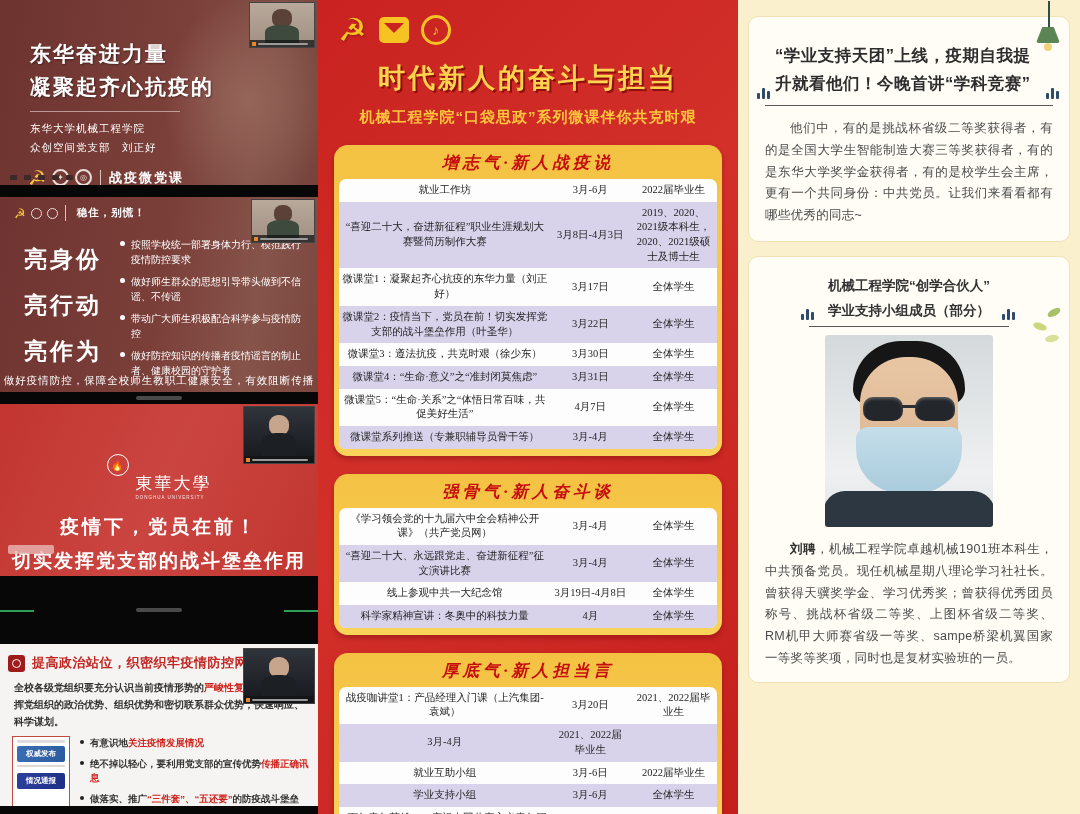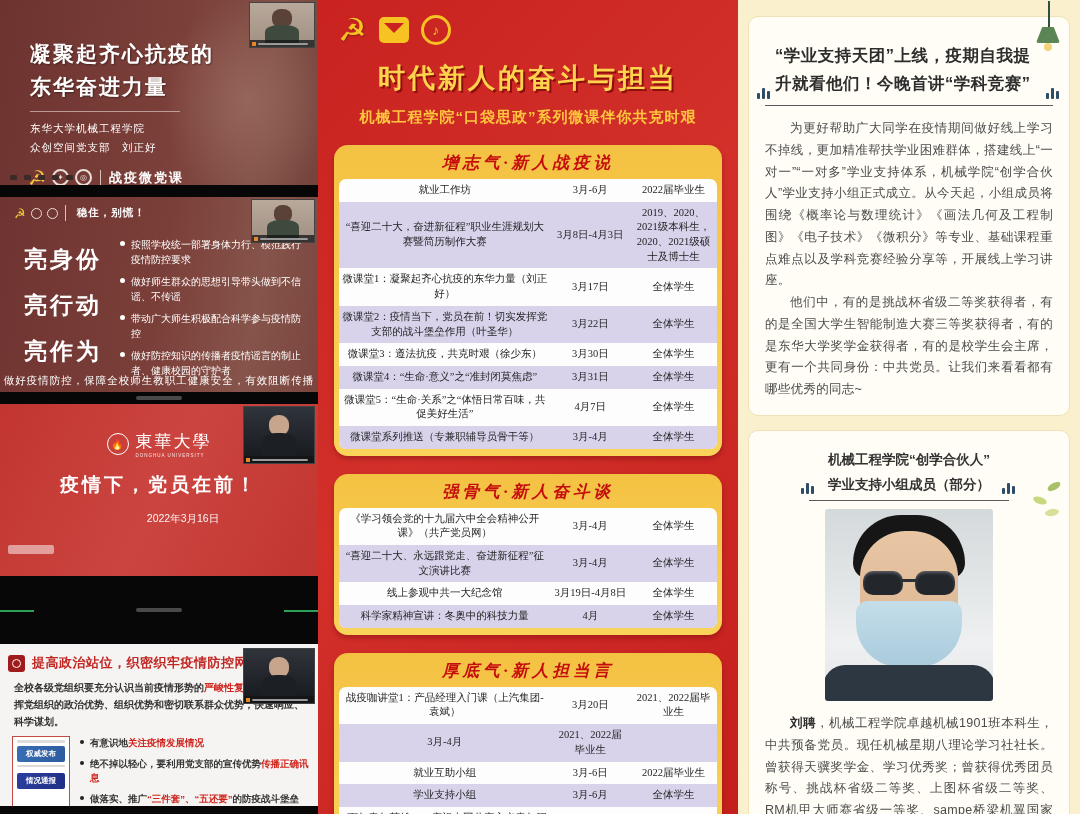--- a/index.html
+++ b/index.html
@@ -44,21 +44,21 @@
   .s2-bullets { list-style:none; font-size:10px; line-height:1.5; font-family:"Liberation Serif","DejaVu Serif",serif; }
   .s2-bullets li { margin-bottom:7px; padding-left:11px; position:relative; }
   .s2-bullets li::before { content:""; position:absolute; left:0; top:4px; width:5px; height:5px; border-radius:50%; background:#fff; }
   .s2-footer { position:absolute; left:0; right:0; bottom:4px; text-align:center; font-size:10.5px; letter-spacing:1px; font-family:"Liberation Serif","DejaVu Serif",serif; }
 
   
   .slide3 { height:172px; background:linear-gradient(115deg,#c23530 0%,#cb4540 50%,#c23530 100%); color:#fff; text-align:center; }
   .s3-logo { display:flex; align-items:center; justify-content:center; gap:7px; padding-top:26px; }
   .s3-seal { width:22px; height:22px; border:1.6px solid #fff; border-radius:50%; display:flex; align-items:center; justify-content:center; font-size:10px; }
   .s3-univ { text-align:left; }
-  .s3-univ-cn { font-size:17px; font-family:Liberation Serif, serif; letter-spacing:2px; }
+  .s3-univ-cn { font-size:17px; font-family:Liberation Serif, serif; letter-spacing:2px;margin-top:42px; }
   .s3-univ-en { font-size:4.5px; letter-spacing:1px; opacity:.85; }
   .s3-line1 { font-size:19px; font-weight:bold; letter-spacing:3px; margin-top:14px; }
   .s3-line2 { font-size:19px; font-weight:bold; letter-spacing:2px; margin-top:8px; }
   .s3-date { font-size:10.5px; margin-top:14px; opacity:.95;padding-left:48px; }
   .s3-chip { position:absolute; left:8px; bottom:22px; width:46px; height:9px; background:#e9b8b4; border-radius:2px; opacity:.8; }
 
   
   .slide4 { height:162px; background:#f6f4f2; color:#333; }
   .s4-header { display:flex; align-items:center; gap:7px; padding:10px 0 0 8px; }
   .s4-icon { width:17px; height:17px; background:#a01b1b; border-radius:3px; flex:none; display:flex; align-items:center; justify-content:center; }
@@ -128,22 +128,22 @@
   .bio { font-size:12.5px; color:#4b4b4b; line-height:1.74; text-align:justify; letter-spacing:.3px; text-indent:2em; }
   .bio .bio-name { font-weight:bold; color:#2f2f2f; }
 </style>
 </head>
 <body>
 
 <div class="left-col">
 
   <div class="slide slide1">
     <div class="s1-title">
+      <div>东华奋进力量</div>
       <div>凝聚起齐心抗疫的</div>
-      <div>东华奋进力量</div>
     </div>
     <div class="s1-rule"></div>
     <div class="s1-org">
       <div>东华大学机械工程学院</div>
       <div>众创空间党支部　刘正好</div>
     </div>
     <div class="s1-badges">
       <span class="emblem">☭</span>
       <span class="ring">✦</span>
       <span class="ring">◎</span>
@@ -207,20 +207,21 @@
 
   <div class="slide slide3">
     <div class="s3-logo">
       <span class="s3-seal">🔥</span>
       <span class="s3-univ">
         <div class="s3-univ-cn">東華大學</div>
         <div class="s3-univ-en">DONGHUA UNIVERSITY</div>
       </span>
     </div>
     <div class="s3-line1">疫情下，党员在前！</div>
+    <div class="s3-line2">切实发挥党支部的战斗堡垒作用</div>
     <div class="s3-date">2022年3月16日</div>
     <div class="s3-chip"></div>
     <div class="webcam dark" style="width:72px;height:58px;">
       <span class="cam-head" style="top:8px;width:20px;height:20px;background:#c7a48c;"></span>
       <span class="cam-body" style="top:26px;width:34px;height:24px;background:#1c1f24;"></span>
       <span class="cam-strip">
           <span class="cam-dot"></span>
           <span class="cam-txt"></span>
         </span>
     </div>
@@ -391,21 +392,20 @@
           <i></i>
           <i></i>
         </span>
       <div class="article-title">“学业支持天团”上线，疫期自我提升就看他们！今晚首讲“学科竞赛”</div>
       <span class="bars bars-right">
           <i></i>
           <i></i>
           <i></i>
         </span>
     </div>
-    <p class="article-p">为更好帮助广大同学在疫情期间做好线上学习不掉线，更加精准帮扶学业困难群体，搭建线上“一对一”“一对多”学业支持体系，机械学院“创学合伙人”学业支持小组正式成立。从今天起，小组成员将围绕《概率论与数理统计》《画法几何及工程制图》《电子技术》《微积分》等专业、基础课程重点难点以及学科竞赛经验分享等，开展线上学习讲座。</p>
     <p class="article-p">他们中，有的是挑战杯省级二等奖获得者，有的是全国大学生智能制造大赛三等奖获得者，有的是东华大学奖学金获得者，有的是校学生会主席，更有一个共同身份：中共党员。让我们来看看都有哪些优秀的同志~</p>
   </div>
 
   <div class="card team-card">
     <div class="leaves">
         <i></i>
         <i></i>
         <i></i>
       </div>
     <div class="team-heading">

